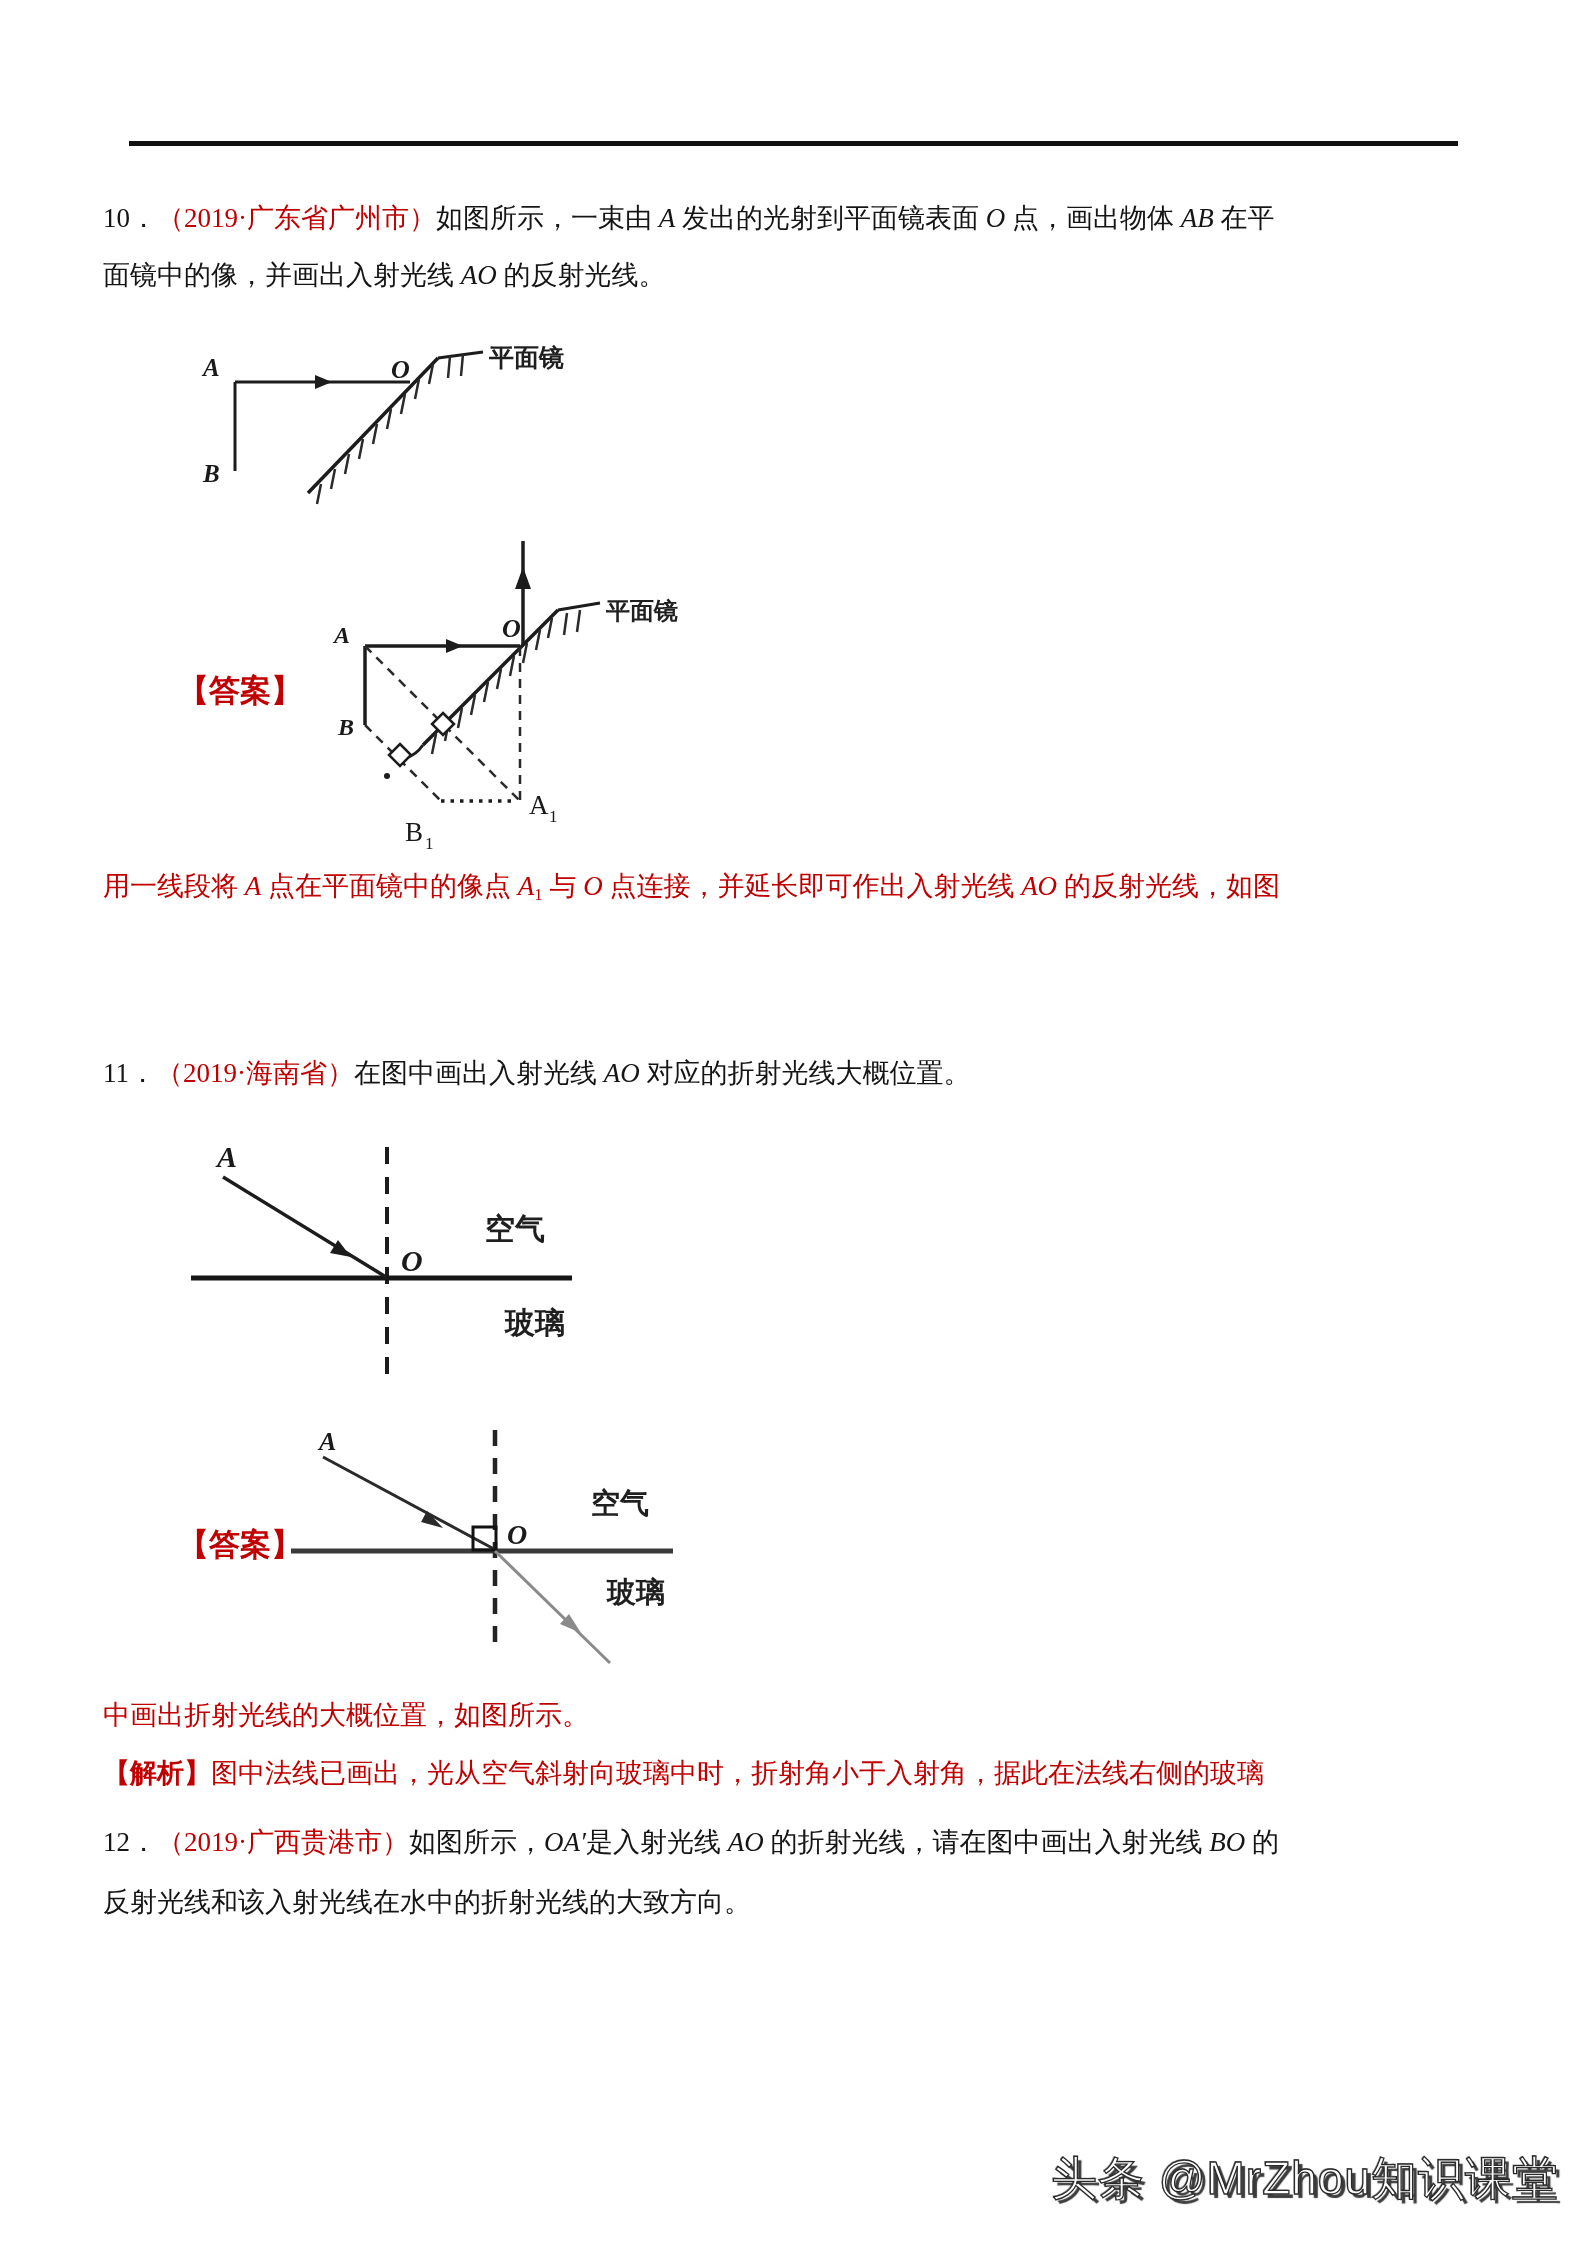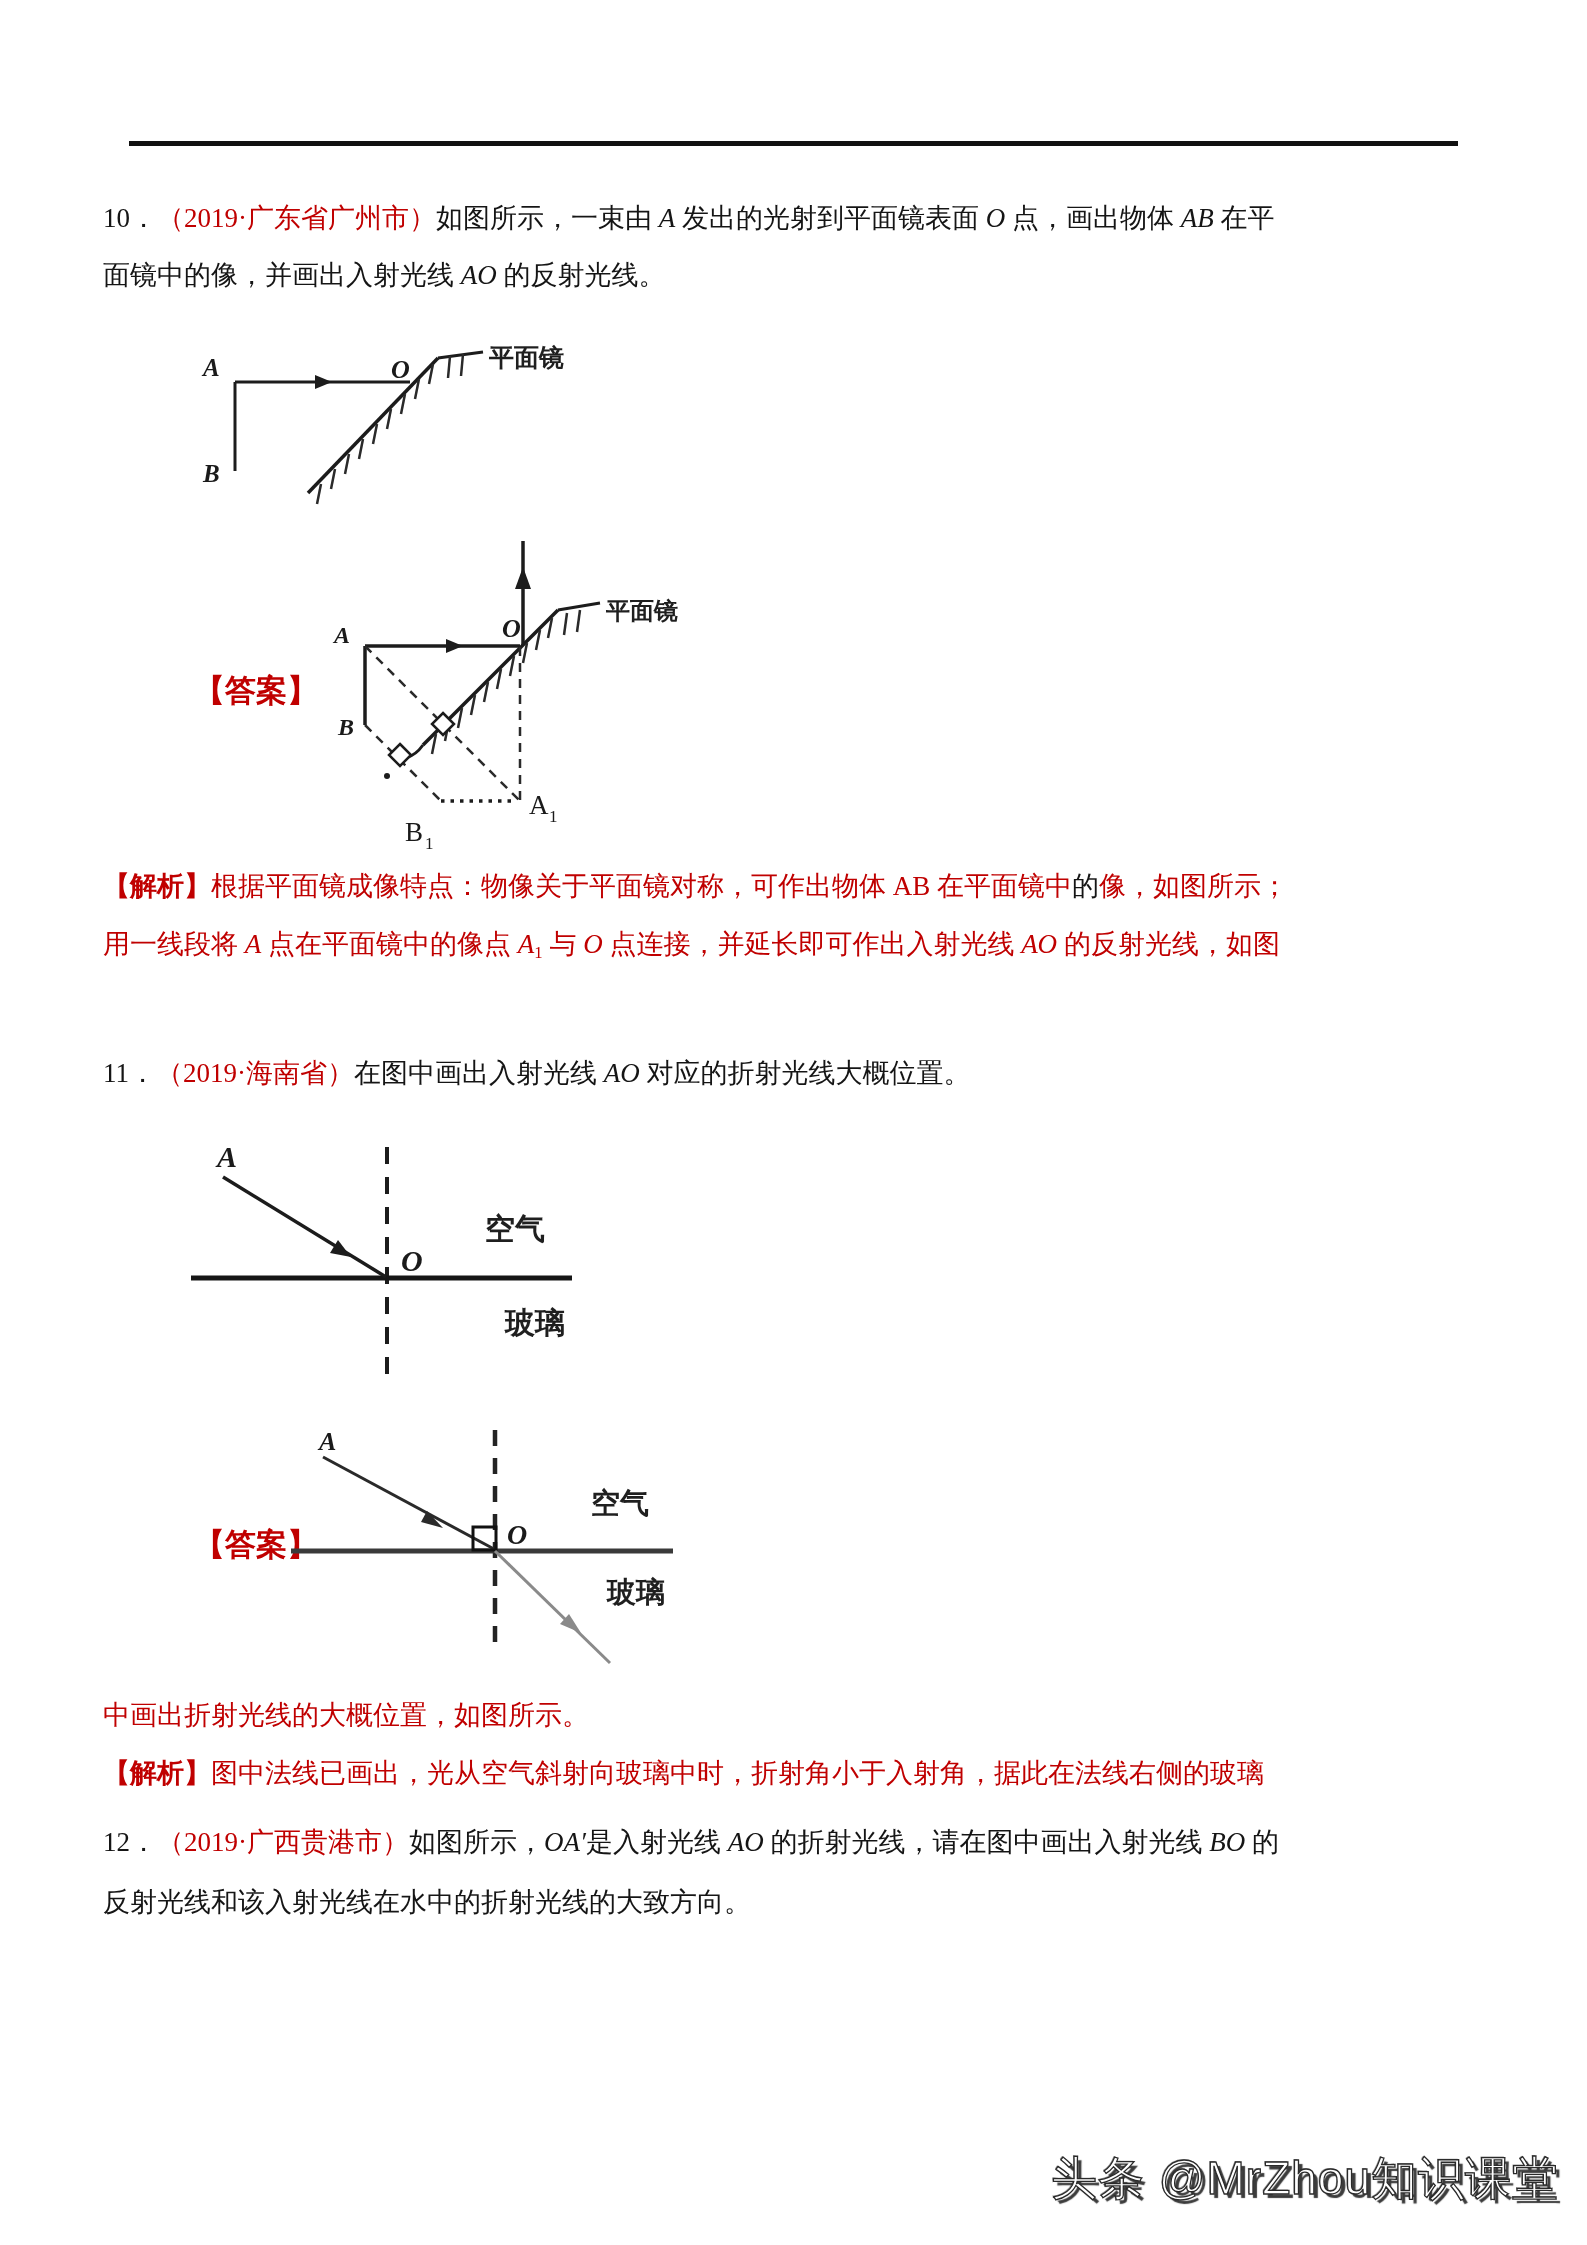--- a/index.html
+++ b/index.html
@@ -15,21 +15,21 @@
   .lh58 .tline{height:58px;line-height:58px;}
   .lh60 .tline{height:60px;line-height:60px;}
   .sg-cn{color:#151515;}
   .sg-red{color:#c00000;}
   .sg-redb{color:#c00000;font-weight:600;}
   .sg-lat{font-style:italic;}
   .sg-redlat{color:#c00000;font-style:italic;}
   .sg-redrm{color:#c00000;}
   .sg-redsub{color:#c00000;font-size:0.62em;vertical-align:-0.28em;}
   .ans-label{
-    position:absolute;left:194px;font-size:31px;font-weight:600;color:#c00000;
+    position:absolute;left:178px;font-size:31px;font-weight:600;color:#c00000;
     white-space:nowrap;
   }
   .fig{position:absolute;}
   .fig svg{display:block;}
   .fig text{font-family:"Liberation Serif","DejaVu Serif",serif;}
   .lab-latin{font-style:italic;font-weight:600;fill:#1a1a1a;}
   .lab-cjk{font-weight:600;fill:#1f1f1f;}
   .lab-sub{fill:#1a1a1a;}
   .watermark{
     position:absolute;right:28px;top:2148px;
@@ -137,21 +137,20 @@
         <text x="249" y="289" font-size="17" class="lab-sub">1</text>
       </g>
       <g>
         <text x="105" y="308" font-size="27" class="lab-sub">B</text>
         <text x="125" y="316" font-size="17" class="lab-sub">1</text>
       </g>
     </svg>
   </div>
 
   <div class="para lh58" style="top:857px;">
-      <div class="tline"><span class="sg-redb">【解析】</span><span class="sg-red">根据平面镜成像特点：物像关于平面镜对称，可作出物体 </span><span class="sg-redrm">AB</span><span class="sg-red"> 在平面镜中</span><span class="sg-cn">的</span><span class="sg-red">像，如图所示；</span></div>
       <div class="tline"><span class="sg-red">用一线段将 </span><span class="sg-redlat">A</span><span class="sg-red"> 点在平面镜中的像点 </span><span class="sg-redlat">A</span><span class="sg-redsub">1</span><span class="sg-red"> 与 </span><span class="sg-redlat">O</span><span class="sg-red"> 点连接，并延长即可作出入射光线 </span><span class="sg-redlat">AO</span><span class="sg-red"> 的反射光线，如图</span></div>
     </div>
 
   <div class="para lh58" style="top:1044px;">
       <div class="tline"><span class="sg-cn">11．</span><span class="sg-red">（2019·海南省）</span><span class="sg-cn">在图中画出入射光线 </span><span class="sg-lat">AO</span><span class="sg-cn"> 对应的折射光线大概位置。</span></div>
     </div>
 
   <div class="fig" style="left:185px;top:1133px;">
     <svg width="395" height="262" viewBox="0 0 395 262">
       <line x1="202" y1="14" x2="202" y2="250" stroke="#1c1c1c" stroke-width="4" stroke-dasharray="17,13"></line>

